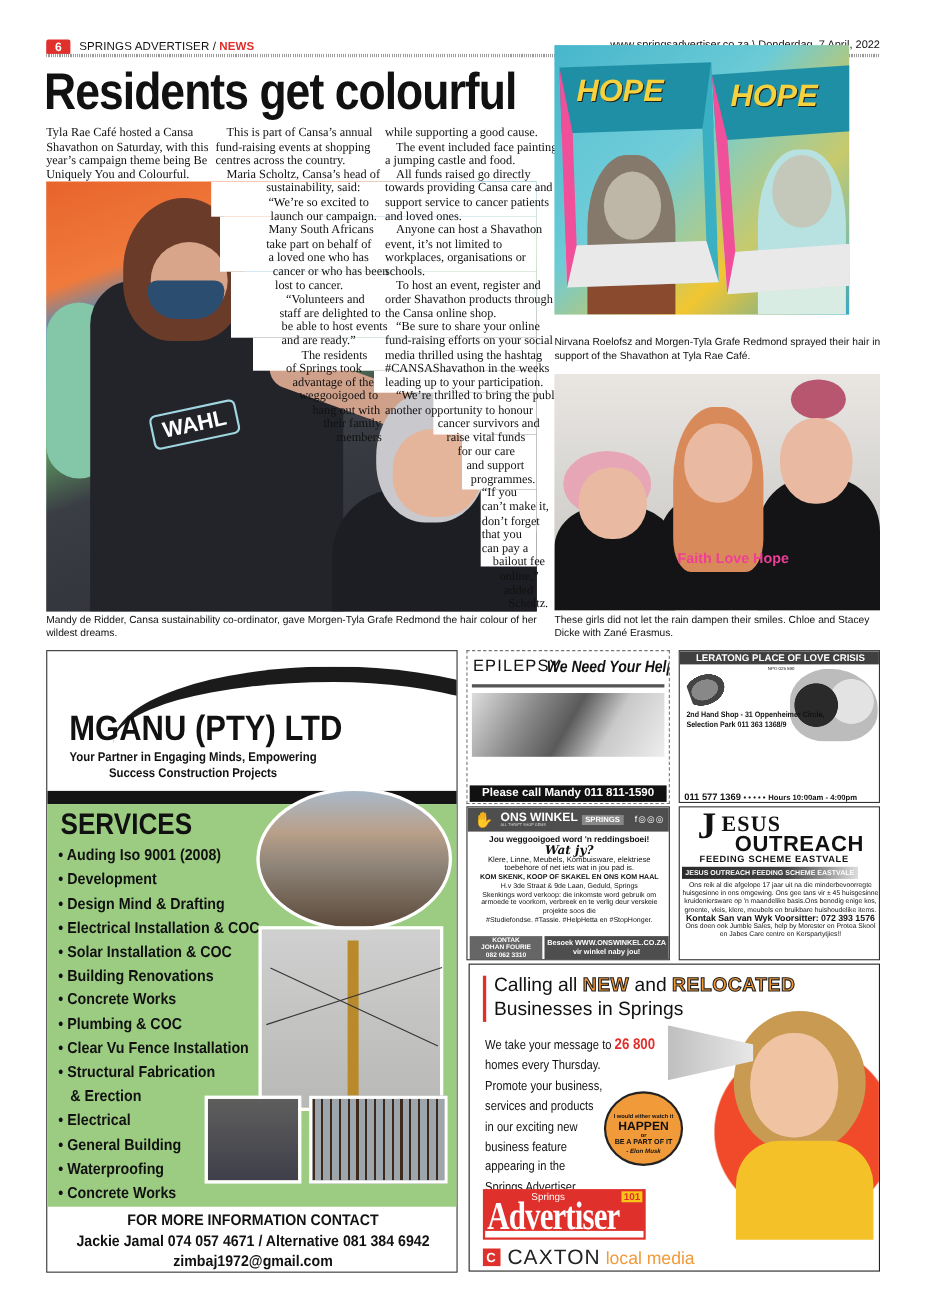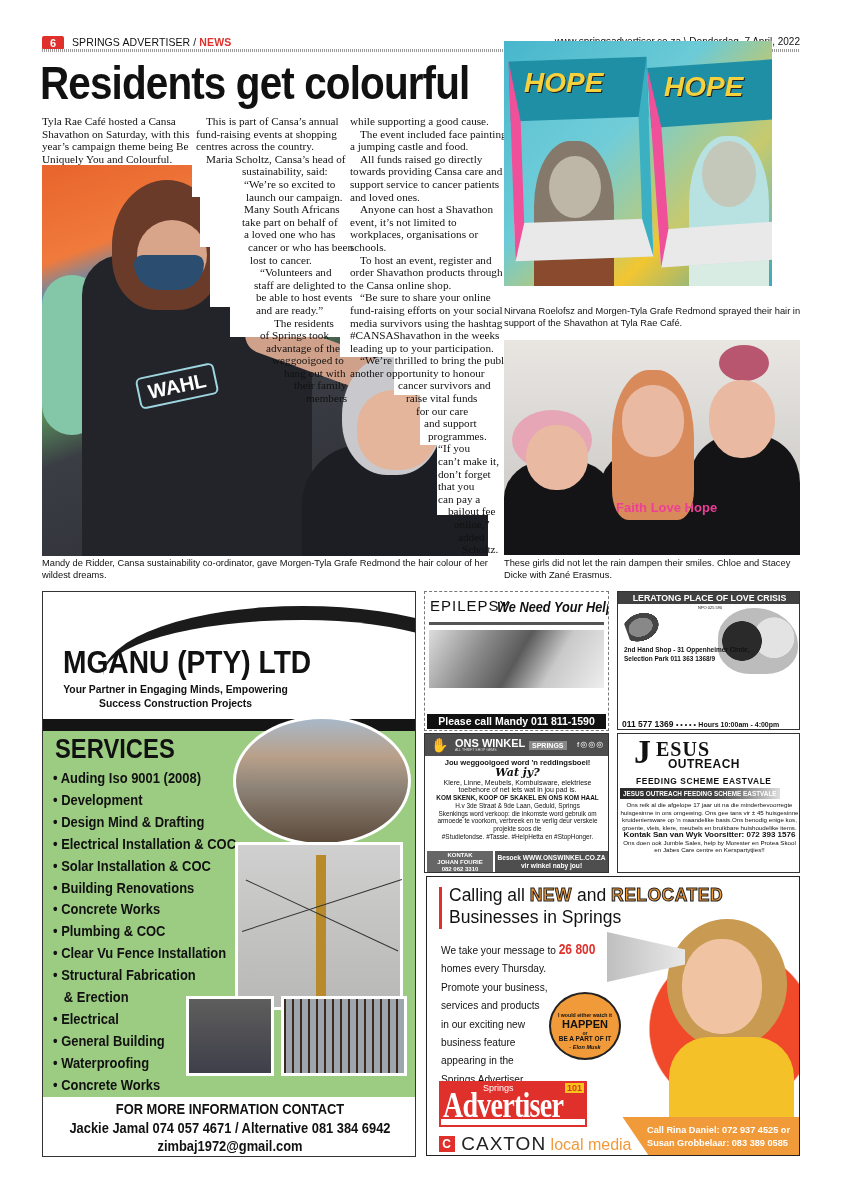--- a/index.html
+++ b/index.html
@@ -104,21 +104,21 @@
   .ons .hand { left: 6px; top: 3px; width: 20px; height: 16px; color: #aaa; font-size: 14px; }
   .ons .body { left: 2px; top: 25px; width: 181px; text-align: center; font-size: 6.4px; line-height: 7.7px; }
   .ons .body b.big { font-size: 7.6px; }
   .ons .body .script { font-family: "DejaVu Serif", serif; font-style: italic; font-weight: bold; font-size: 11px; line-height: 12px; display: block; }
   .ons .k1 { left: 2px; top: 117px; width: 66px; height: 22px; background: #666; color: #fff; font-weight: bold; font-size: 6px; text-align: center; line-height: 7px; padding-top: 1px; }
   .ons .k2 { left: 70px; top: 117px; width: 113px; height: 22px; background: #4e4e4e; color: #fff; font-weight: bold; font-size: 6.6px; text-align: center; line-height: 8px; padding-top: 3px; }
 
   .jes { left: 617px; top: 733px; width: 183px; height: 140px; background: #fff; }
   .jes .j { left: 16px; top: 0px; font-family: "Liberation Serif", serif; font-weight: bold; font-size: 34px; line-height: 36px; }
   .jes .esus { left: 38px; top: 4px; font-family: "Liberation Serif", serif; font-weight: bold; font-size: 20px; letter-spacing: 1px; }
-  .jes .out { left: 50px; top: 23px; font-weight: bold; font-size: 12px; letter-spacing: 0.5px; }
+  .jes .out { left: 50px; top: 23px; font-weight: bold; font-size: 20px; letter-spacing: 0.5px; }
   .jes .feed { left: 18px; top: 42px; font-weight: bold; font-size: 8.4px; letter-spacing: 0.6px; }
   .jes .bar { left: 2px; top: 54px; width: 160px; height: 11px; background: linear-gradient(90deg, #2a2a2a 0%, #444 60%, #ddd 100%); color: #fff; font-weight: bold; font-size: 6.4px; line-height: 11px; padding-left: 3px; }
   .jes .body { left: 2px; top: 67px; width: 179px; text-align: center; font-size: 6.2px; line-height: 7.5px; }
   .jes .body b { font-size: 8px; }
 
   .cax { left: 426px; top: 876px; width: 374px; height: 280px; background: #fff; border: 1px solid #222; }
   .cax .redline { left: 12px; top: 10px; width: 3px; height: 42px; background: #e0302c; }
   .cax .calling { left: 22px; top: 7px; font-size: 17.5px; line-height: 22px; color: #111; white-space: nowrap; }
   .cax .hl { font-weight: bold; color: #f19a3a; -webkit-text-stroke: 1px #222; letter-spacing: 0.5px; }
   .cax .blurb { left: 14px; top: 63px; width: 130px; font-size: 11.8px; line-height: 18.4px; transform: scaleX(0.86); transform-origin: left top; white-space: nowrap; color: #111; }
@@ -217,21 +217,21 @@
   <span class="wrap-line">and loved ones.</span>
   <span class="wrap-line" style="padding-left:10px">Anyone can host a Shavathon</span>
   <span class="wrap-line">event, it’s not limited to</span>
   <span class="wrap-line">workplaces, organisations or</span>
   <span class="wrap-line">schools.</span>
   <span class="wrap-line" style="padding-left:10px">To host an event, register and</span>
   <span class="wrap-line">order Shavathon products through</span>
   <span class="wrap-line">the Cansa online shop.</span>
   <span class="wrap-line" style="padding-left:10px">“Be sure to share your online</span>
   <span class="wrap-line">fund-raising efforts on your social</span>
-  <span class="wrap-line">media survivors using the hashtag</span>
+  <span class="wrap-line">media thrilled using the hashtag</span>
   <span class="wrap-line">#CANSAShavathon in the weeks</span>
   <span class="wrap-line">leading up to your participation.</span>
   <span class="wrap-line" style="padding-left:10px">“We’re thrilled to bring the public</span>
   <span class="wrap-line">another opportunity to honour</span>
   <span class="wrap-line" style="padding-left:48px">cancer survivors and</span>
   <span class="wrap-line" style="padding-left:56px">raise vital funds</span>
   <span class="wrap-line" style="padding-left:66px">for our care</span>
   <span class="wrap-line" style="padding-left:74px">and support</span>
   <span class="wrap-line" style="padding-left:78px">programmes.</span>
   <span class="wrap-line" style="padding-left:88px">“If you</span>
@@ -410,17 +410,13 @@
   <div class="abs adv">
     <span class="springs">Springs</span>
     <span class="word">Advertiser</span>
     <span class="badge">101</span>
     <span class="strip"></span>
   </div>
   <div class="abs logo">
     <span class="c">C</span>
     <span>CAXTON</span><span class="lm"> local media</span>
   </div>
-  <div class="abs calls">
-    <span style="display:block">Call Rina Daniel: 072 937 4525 or</span>
-    <span style="display:block">Susan Grobbelaar: 083 389 0585</span>
-  </div>
 </div>
 
 </body></html>

